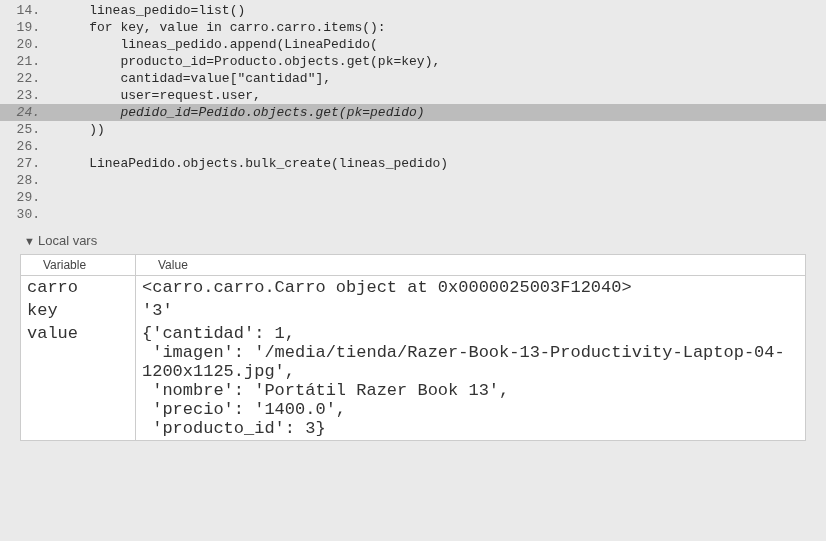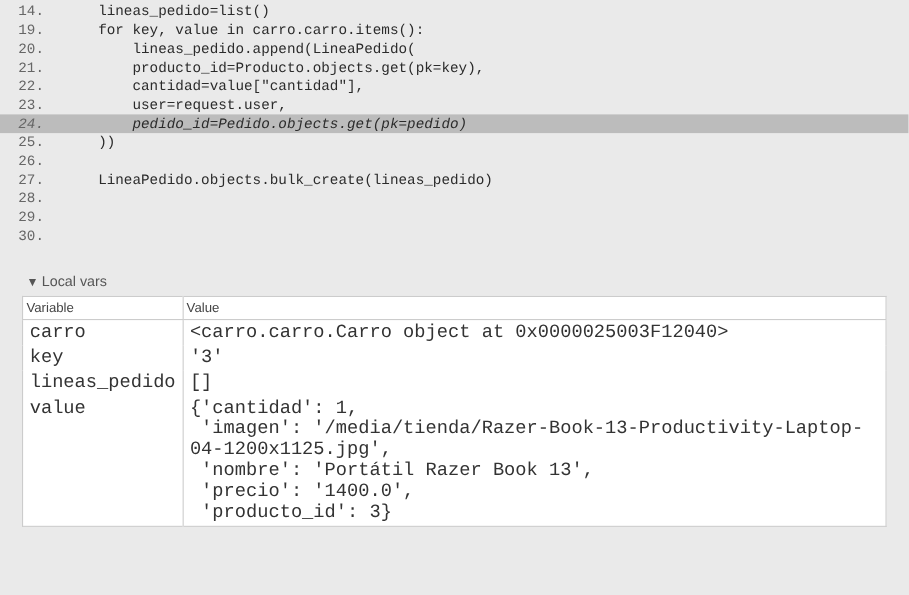--- a/index.html
+++ b/index.html
@@ -30,21 +30,21 @@
       padding-right: 18px;
       color: #666;
       user-select: none;
     }
     .line-content {
       color: #2b2b2b;
       white-space: pre;
       flex: 1;
     }
     .local-vars-section {
-      margin-top: 21px;
+      margin-top: 6px;
     }
     .local-vars-header {
       color: #555;
       font-size: 13px;
       padding: 4px 0 6px 24px;
       cursor: pointer;
     }
     .local-vars-header::before {
       content: "▼ ";
       font-size: 11px;
@@ -53,21 +53,21 @@
       background: #fff;
       margin: 0 20px 6px 20px;
       border: 1px solid #ccc;
       border-collapse: collapse;
       width: calc(100% - 40px);
     }
     .vars-table th {
       text-align: left;
       font-weight: normal;
       color: #444;
-      padding: 3px 3px;
+      padding: 3px 22px;
       border-bottom: 1px solid #ccc;
       border-right: 1px solid #ccc;
       font-size: 12px;
     }
     .vars-table td {
       padding: 2px 6px;
       vertical-align: top;
       border-right: 1px solid #ccc;
       font-family: 'Courier New', monospace;
       font-size: 17px;
@@ -159,24 +159,20 @@
     <tbody>
         <tr class="var-row">
           <td class="var-name">carro</td>
           <td class="value-cell">&lt;carro.carro.Carro object at 0x0000025003F12040&gt;</td>
         </tr>
         <tr class="var-row">
           <td class="var-name">key</td>
           <td class="value-cell">'3'</td>
         </tr>
         <tr class="var-row">
-          <td class="var-name">lineas_pedido</td>
-          <td class="value-cell">[]</td>
-        </tr>
-        <tr class="var-row">
           <td class="var-name">value</td>
           <td class="value-cell">{'cantidad': 1,
  'imagen': '/media/tienda/Razer-Book-13-Productivity-Laptop-04-1200x1125.jpg',
  'nombre': 'Portátil Razer Book 13',
  'precio': '1400.0',
  'producto_id': 3}</td>
         </tr>
       </tbody>
   </table>
 </div>

